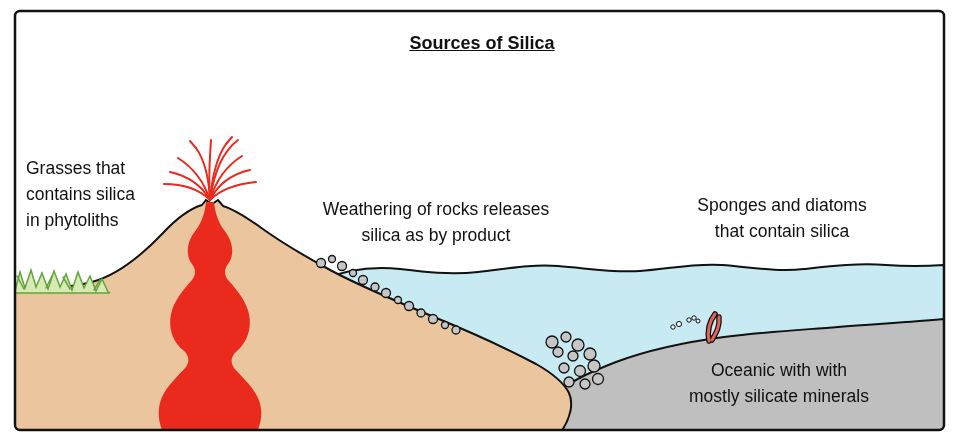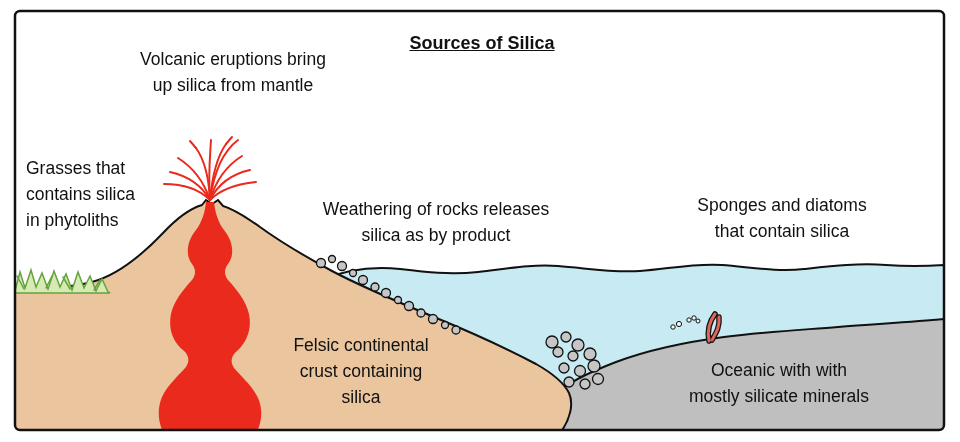--- a/index.html
+++ b/index.html
@@ -122,32 +122,27 @@
         <circle cx="585" cy="384" r="5"></circle>
           <circle cx="569" cy="382" r="5"></circle>
       </g>
     </g>
 
     <rect class="frame" x="15" y="11" width="929" height="419" rx="5"></rect>
   </svg>
 
   <div id="title" style="left:482px;top:30px">Sources of Silica</div>
 
-  <div class="label" style="left:233px;top:46px">Volcanic eruptions bring
-up silica from mantle</div>
 
   <div class="label left" style="left:26px;top:155px">Grasses that
 contains silica
 in phytoliths</div>
 
   <div class="label" style="left:436px;top:196px">Weathering of rocks releases
 silica as by product</div>
 
   <div class="label" style="left:782px;top:192px">Sponges and diatoms
 that contain silica</div>
 
-  <div class="label" style="left:361px;top:332px">Felsic continental
-crust containing
-silica</div>
 
   <div class="label" style="left:779px;top:357px">Oceanic with with
 mostly silicate minerals</div>
 </div>
 
 </body></html>

